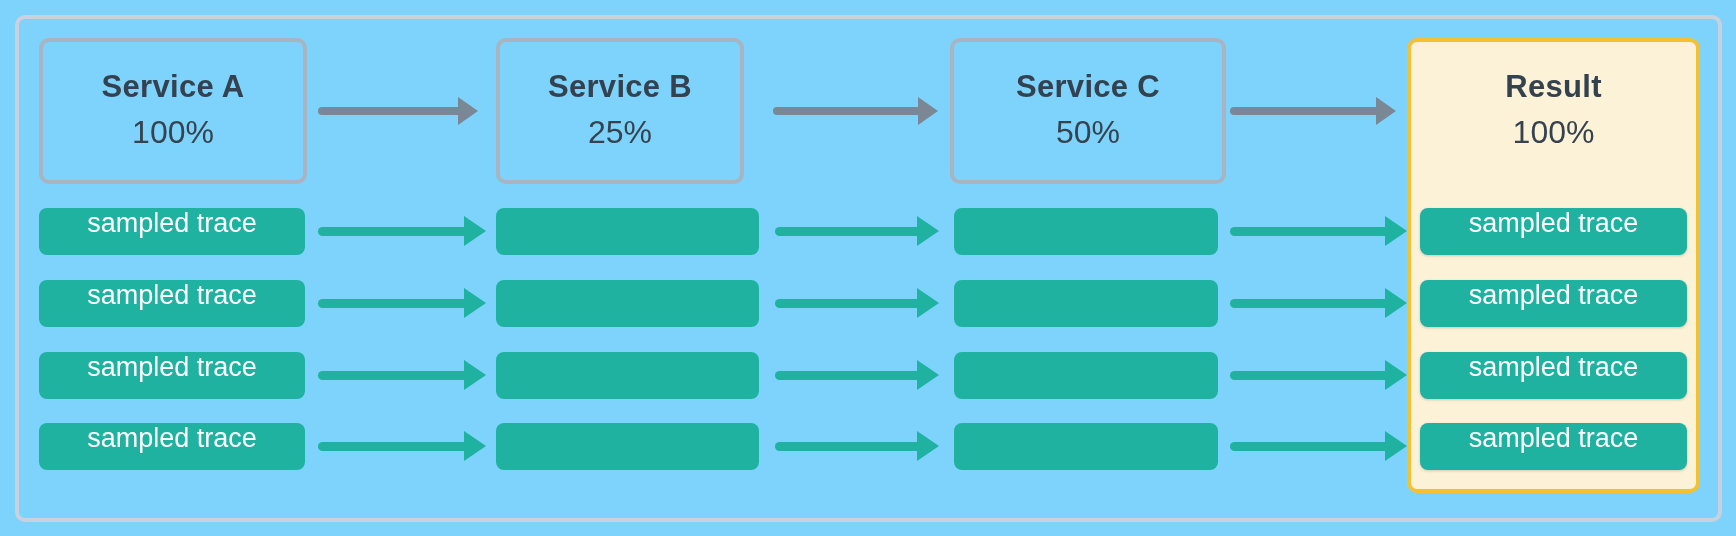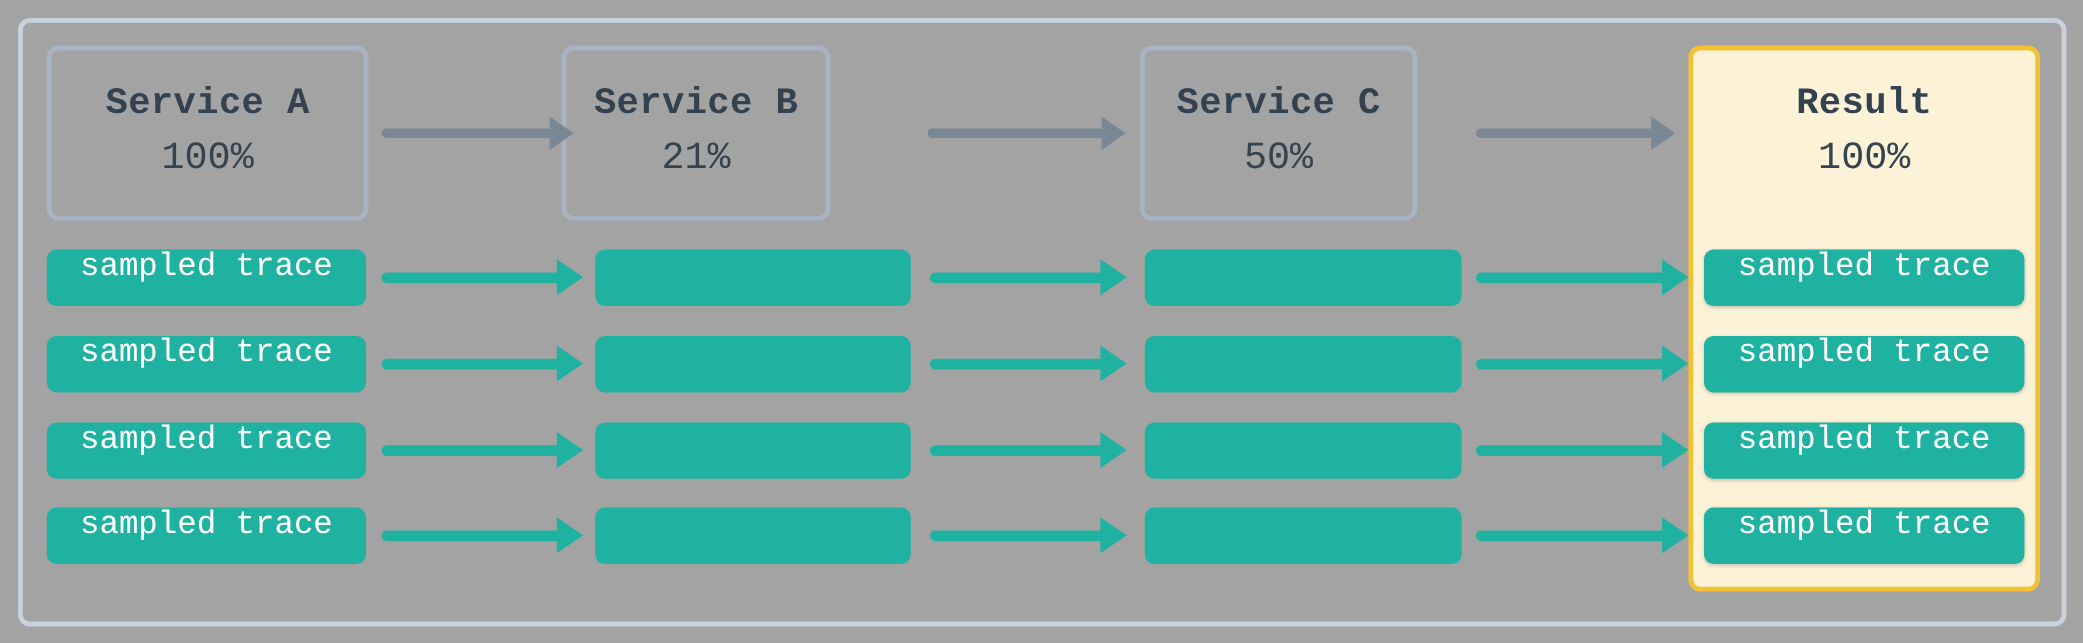--- a/index.html
+++ b/index.html
@@ -8,22 +8,21 @@
     background: #000000;
     width: 1736px;
     height: 536px;
     overflow: hidden;
     font-family: "Liberation Sans", sans-serif;
   }
   .canvas {
     position: relative;
     width: 1736px;
     height: 536px;
-    background: #a3a3a3;
-    font-family: Liberation Mono, monospace;
+    background: #7dd3fc;
   }
   
   .frame {
     position: absolute;
     left: 15px; top: 15px;
     width: 1707px; height: 507px;
     box-sizing: border-box;
     border: 4px solid #C9D2DC;
     border-radius: 10px;
   }
@@ -116,25 +115,25 @@
 <body>
 
 <div class="canvas">
 
   <div class="frame"></div>
 
   <div class="svc-box" style="left:39px; width:268px;">
     <div class="svc-title">Service A</div>
     <div class="svc-value">100%</div>
   </div>
-  <div class="svc-box" style="left:468px; width:224px;">
+  <div class="svc-box" style="left:496px; width:248px;">
     <div class="svc-title">Service B</div>
-    <div class="svc-value">21%</div>
-  </div>
-  <div class="svc-box" style="left:950px; width:231px;text-align:center;">
+    <div class="svc-value">25%</div>
+  </div>
+  <div class="svc-box" style="left:950px; width:276px;text-align:center;">
     <div class="svc-title">Service C</div>
     <div class="svc-value">50%</div>
   </div>
 
   <div class="result-box">
     <div class="result-header">
       <div class="svc-title">Result</div>
       <div class="svc-value">100%</div>
     </div>
   </div>

